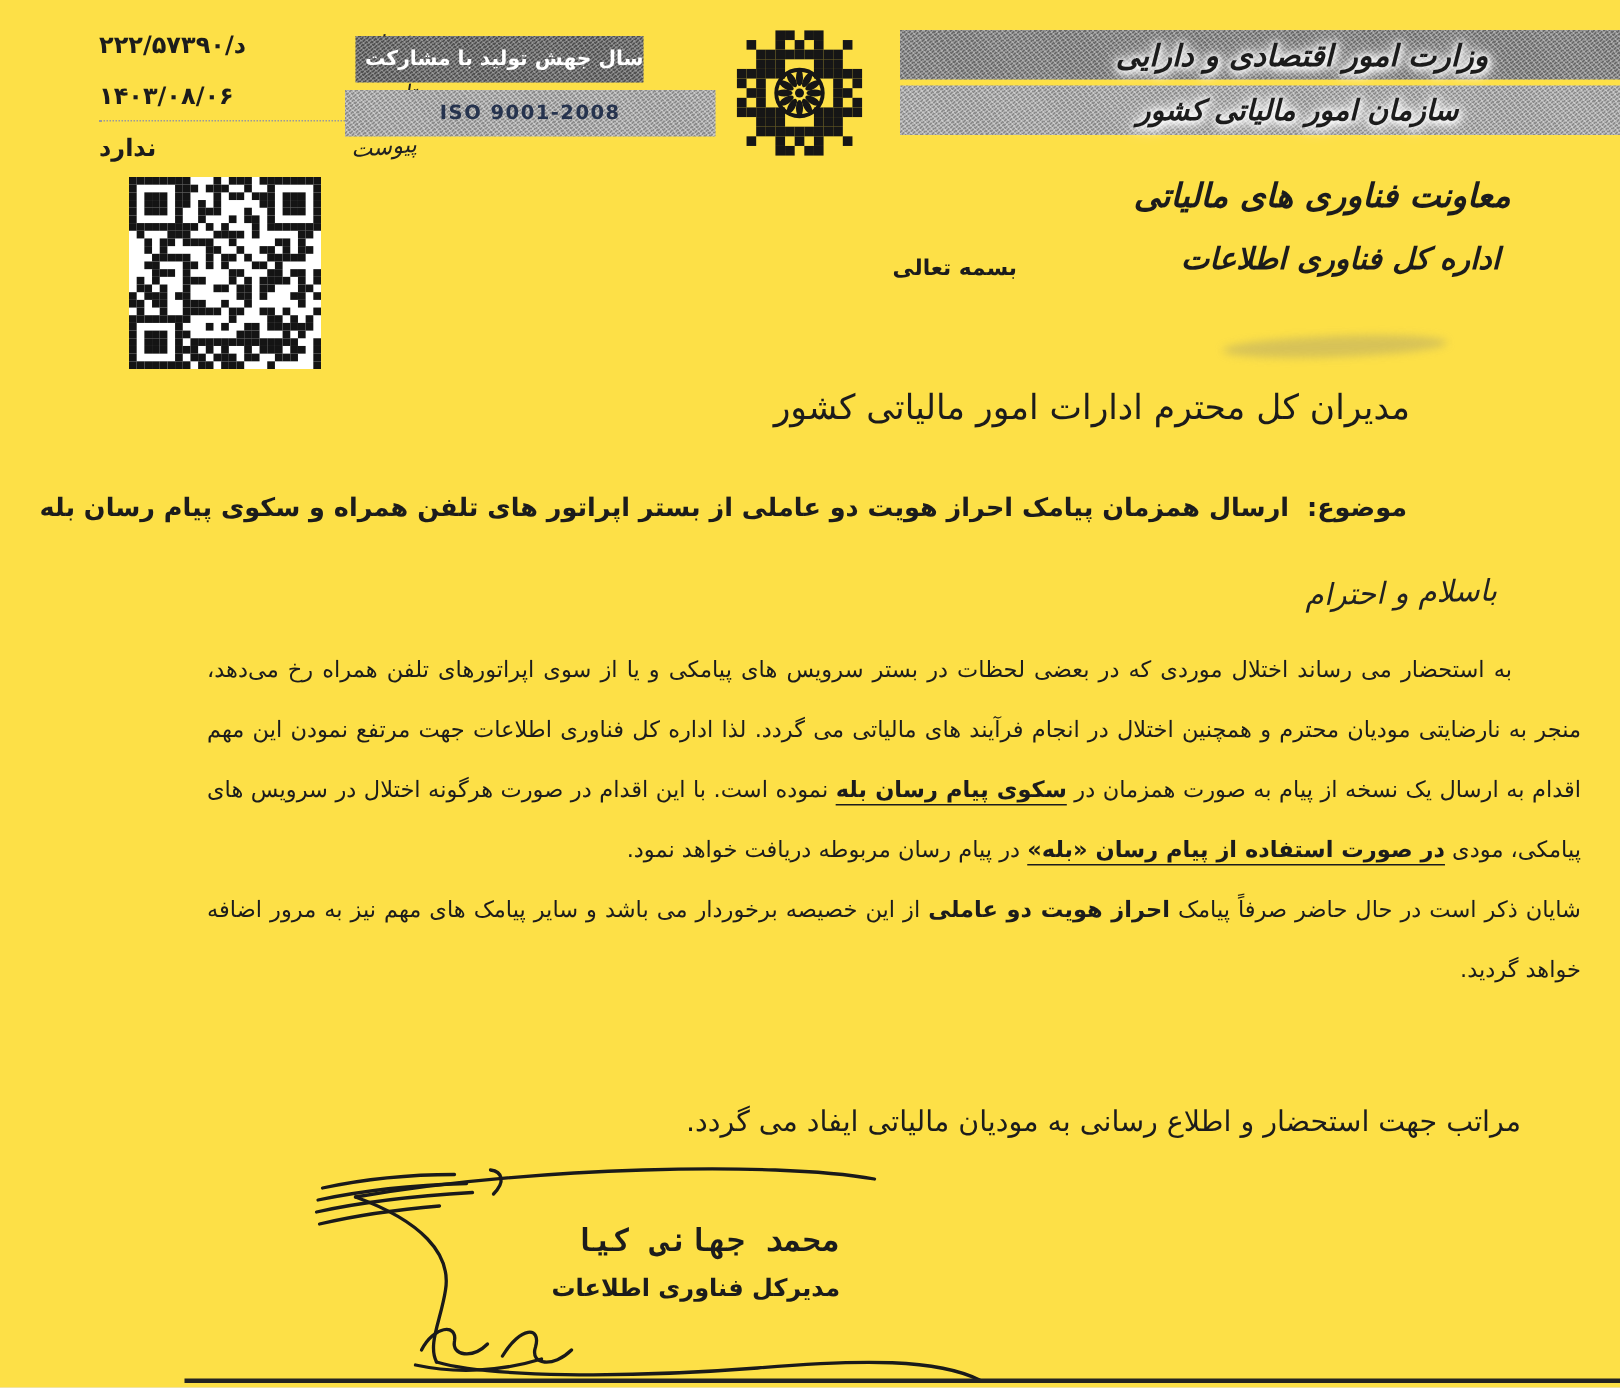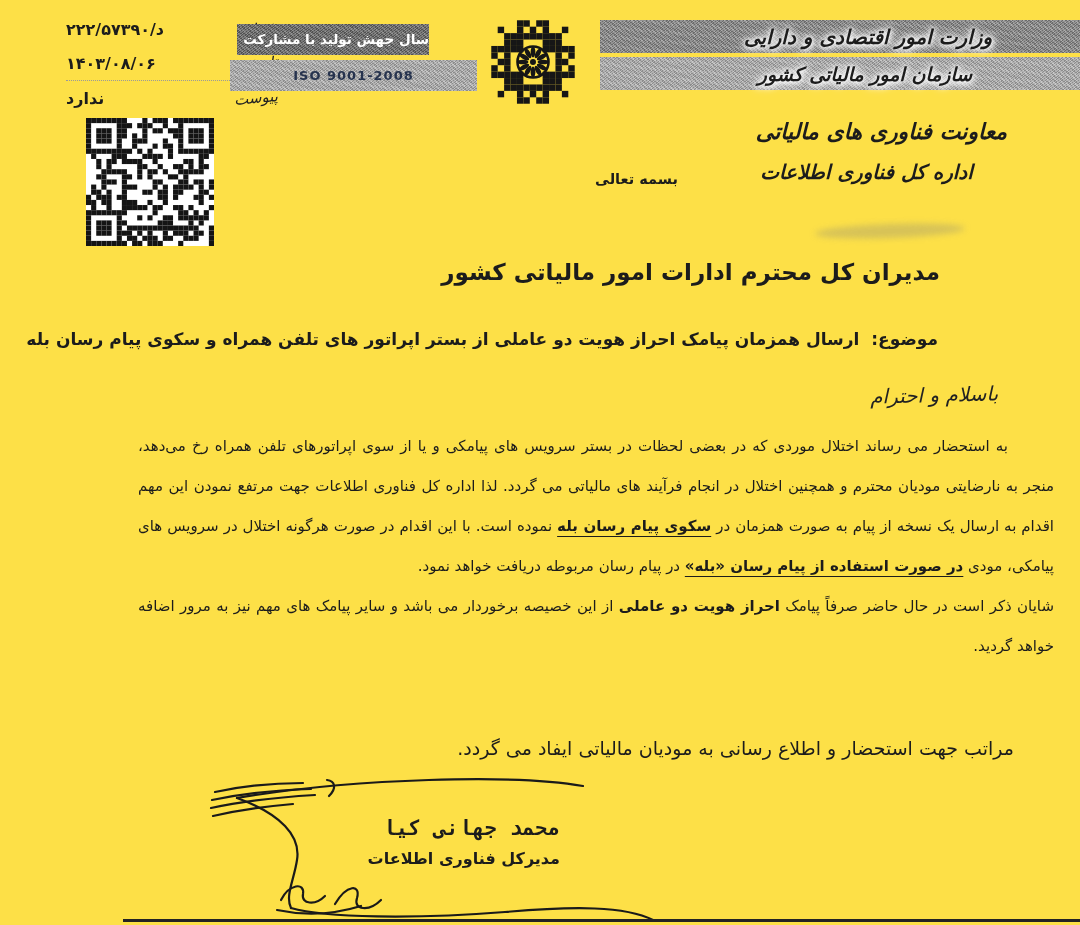--- a/index.html
+++ b/index.html
@@ -40,27 +40,27 @@
   .emblem{position:absolute;left:487px;top:16px;width:92px;height:92px;}
   .emblem svg{width:92px;height:92px;display:block;}
   .callig{font-style:italic;font-weight:bold;direction:rtl;
     text-shadow:0 0 4px #fff,0 0 8px #fff,0 0 12px #fff,1px 1px 6px #fff;}
   .ministry{position:absolute;right:72px;top:21px;width:280px;text-align:center;
     font-size:20px;line-height:32px;}
   .organization{position:absolute;right:95px;top:58px;width:240px;text-align:center;
     font-size:19px;line-height:32px;}
   .deputy{position:absolute;right:66px;top:112px;width:265px;text-align:center;
     font-size:22px;line-height:40px;text-shadow:none;}
-  .office{position:absolute;right:96px;top:152px;width:235px;text-align:center;
+  .office{position:absolute;right:80px;top:152px;width:235px;
     font-size:20px;line-height:40px;text-shadow:none;}
   
   .bismillah{position:absolute;left:560px;top:171px;font-size:14.5px;font-weight:bold;direction:rtl;margin-left:35px;}
   .smudge{position:absolute;left:815px;top:224px;width:150px;height:14px;
     background:rgba(125,125,125,.3);border-radius:50%;filter:blur(3px);transform:rotate(-2deg);}
-  .recipient{position:absolute;right:140px;top:259px;font-size:23px;font-weight:bold;
+  .recipient{position:absolute;right:140px;top:259px;font-size:23px;font-weight:normal;
     direction:rtl;white-space:nowrap;}
   .subject{position:absolute;right:142px;top:329px;font-size:17px;font-weight:bold;
     direction:rtl;white-space:nowrap;}
   .subject .subject-label{margin-left:6px;}
   .salutation{position:absolute;right:82px;top:383px;font-size:20px;font-style:italic;
     direction:rtl;transform:rotate(-1.5deg);color:#222;}
   
   .body-text{position:absolute;left:138px;right:26px;top:426px;direction:rtl;
     text-align:justify;font-size:15px;line-height:40px;font-family:"DejaVu Sans",sans-serif;}
   .body-text p{margin:0;}

